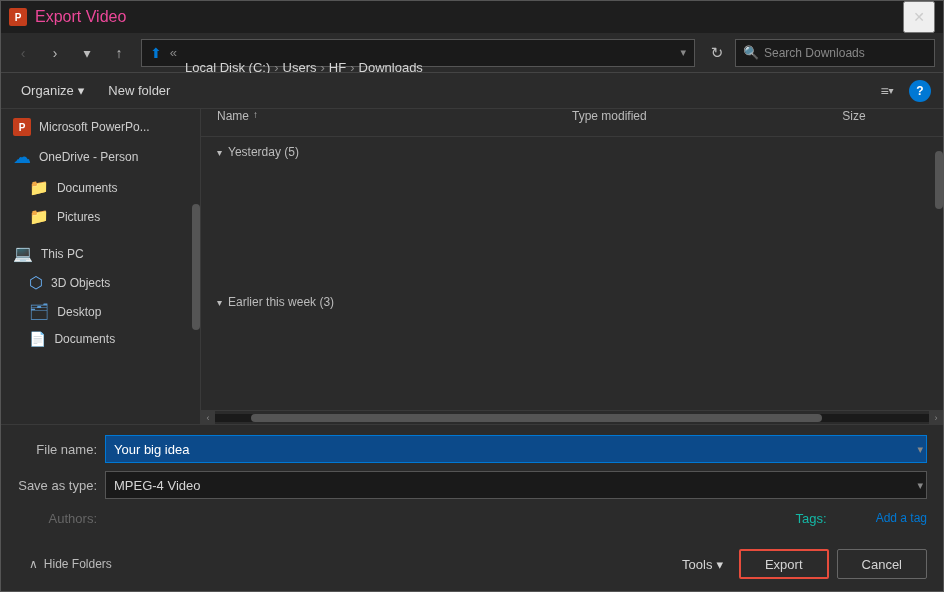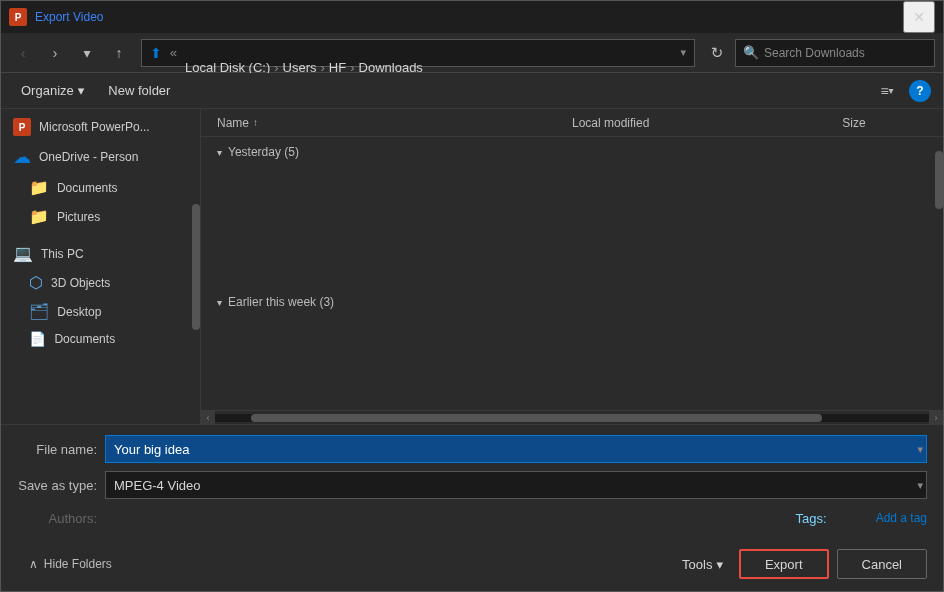--- a/index.html
+++ b/index.html
@@ -36,22 +36,22 @@
       user-select: none;
     }
     .title-bar-icon {
       width: 18px;
       height: 18px;
       margin-right: 8px;
       flex-shrink: 0;
     }
     .title-bar-text {
       flex: 1;
-      font-size: 12px;
-      color: #3b82f6;
+      font-size: 16px;
+      color: #ec4899;
     }
     .title-bar-close {
       width: 32px;
       height: 32px;
       display: flex;
       align-items: center;
       justify-content: center;
       cursor: pointer;
       color: #cccccc;
       font-size: 14px;
@@ -271,21 +271,21 @@
       height: 28px;
       flex-shrink: 0;
       padding: 0 8px;
     }
     .col-header {
       font-size: 12px;
       color: #bbb;
       padding: 0 8px;
       height: 100%;
       display: flex;
-      align-items: center;
+      align-items: flex-start;
       cursor: pointer;
       user-select: none;
     }
     .col-name { flex: 2; min-width: 200px; }
     .col-date { flex: 1.5; min-width: 150px; }
     .col-type { flex: 1; min-width: 100px; }
     .col-size { flex: 0.5; min-width: 60px; }
     .sort-arrow { margin-left: 4px; font-size: 10px; }
 
     .file-list {
@@ -436,21 +436,21 @@
       flex: 1;
       height: 22px;
       background: transparent;
       border: none;
       color: #777;
       font-size: 12px;
       padding: 0 4px;
       outline: none;
     }
     .tags-label {
-      color: #7dd3fc;
+      color: #14b8a6;
       margin-left: 20px;
       flex-shrink: 0;
     }
     .add-tag-link {
       color: #0078d4;
       cursor: pointer;
       font-size: 12px;
       margin-left: 41px;
     }
 
@@ -642,21 +642,21 @@
     </div>
 
     <div class="file-list-container">
 
       <div class="file-list-header">
         <div class="col-header col-name">
           <span>Name</span>
           <span class="sort-arrow">↑</span>
         </div>
         <div class="col-header col-date">
-          <span>Local modified</span>
+          <span>Type modified</span>
         </div>
         <div class="col-header col-size">
           <span>Size</span>
         </div>
       </div>
 
       <div class="file-list">
 
         <div class="group-header">
           <span class="group-chevron">▾</span>

